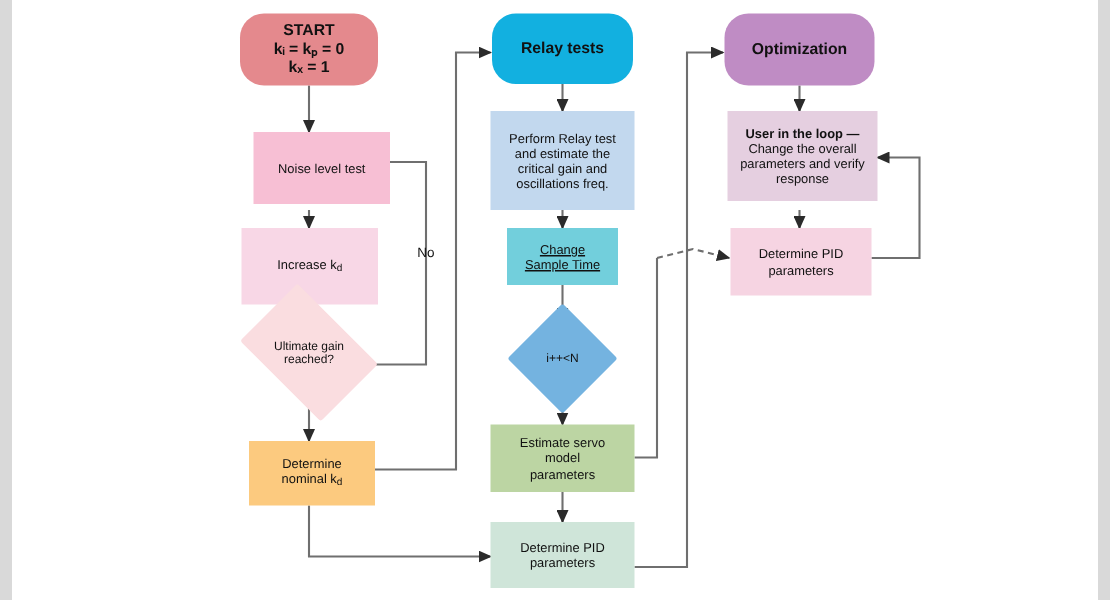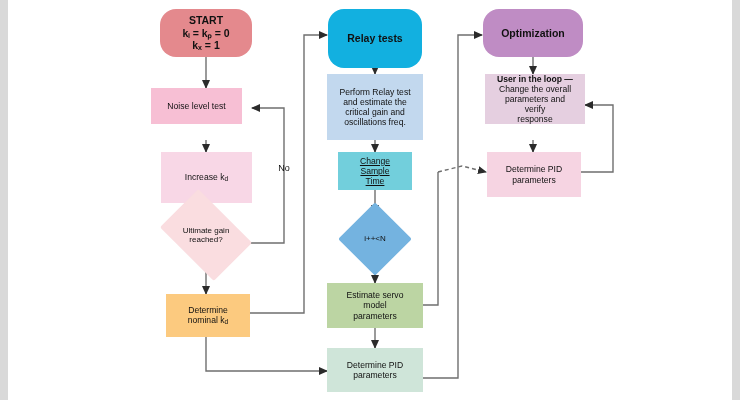--- a/index.html
+++ b/index.html
@@ -21,21 +21,21 @@
 
   svg#wires{position:absolute;left:0;top:0;width:740px;height:400px;pointer-events:none;}
 
   .node{
     position:absolute;
     box-sizing:border-box;
     display:flex;align-items:center;justify-content:center;
     text-align:center;
     color:#111111;
     line-height:1.18;
-    padding:2px 12px;
+    padding:2px 1px;
     z-index:3;
   }
   .node .txt{display:block;width:100%;}
   .terminal{
     border-radius:16px;
     font-weight:bold;
     font-size:10.5px;
   }
   .proc{font-size:8.6px;}
   .diamond{
@@ -98,21 +98,21 @@
   </svg>
 
   <div class="node terminal" style="left:160px;top:9px;width:92px;height:48px;background:#e4898d;">
     <span class="txt">
       <span class="bold">START</span><br>
       <span class="bold">kᵢ = kₚ = 0</span><br>
       <span class="bold">kₓ = 1</span>
     </span>
   </div>
 
-  <div class="node proc" style="left:151px;top:88px;width:91px;height:36px;background:#f7bfd4;">
+  <div class="node proc" style="left:169px;top:88px;width:91px;height:48px;background:#f7bfd4;">
     <span class="txt">Noise level test</span>
   </div>
 
   <div class="node proc" style="left:161px;top:152px;width:91px;height:51px;background:#f8d7e6;">
     <span class="txt">
       <span>Increase k</span><span class="sub">d</span>
     </span>
   </div>
 
   <div class="node diamond" style="left:168px;top:208px;width:76px;height:54px;">
@@ -127,21 +127,21 @@
     <span class="txt">
       <span>Determine</span><br>
       <span>nominal k</span><span class="sub">d</span>
     </span>
   </div>
 
   <div class="node" style="left:266px;top:160px;width:36px;height:16px;font-size:9px;">
     <span class="txt">No</span>
   </div>
 
-  <div class="node terminal" style="left:328px;top:9px;width:94px;height:59px;background:#12b0e0;">
+  <div class="node terminal" style="left:328px;top:9px;width:94px;height:47px;background:#12b0e0;">
     <span class="txt">Relay tests</span>
   </div>
 
   <div class="node proc" style="left:327px;top:74px;width:96px;height:66px;background:#c2d8ee;justify-content:flex-end;">
     <span class="txt">
       <span>Perform Relay test</span><br>
       <span>and estimate the</span><br>
       <span>critical gain and</span><br>
       <span>oscillations freq.</span>
     </span>
@@ -171,21 +171,21 @@
     <span class="txt">
       <span>Determine PID</span><br>
       <span>parameters</span>
     </span>
   </div>
 
   <div class="node terminal" style="left:483px;top:9px;width:100px;height:48px;background:#bf8cc4;">
     <span class="txt">Optimization</span>
   </div>
 
-  <div class="node proc" style="left:485px;top:74px;width:100px;height:50px;background:#e5cfe0;align-items:center;">
+  <div class="node proc" style="left:485px;top:74px;width:100px;height:60px;background:#e5cfe0;align-items:center;">
     <span class="txt">
       <span class="bold">User in the loop —</span><br>
       <span>Change the overall</span><br>
       <span>parameters and verify</span><br>
       <span>response</span>
     </span>
   </div>
 
   <div class="node proc" style="left:487px;top:152px;width:94px;height:45px;background:#f6d4e2;">
     <span class="txt">

